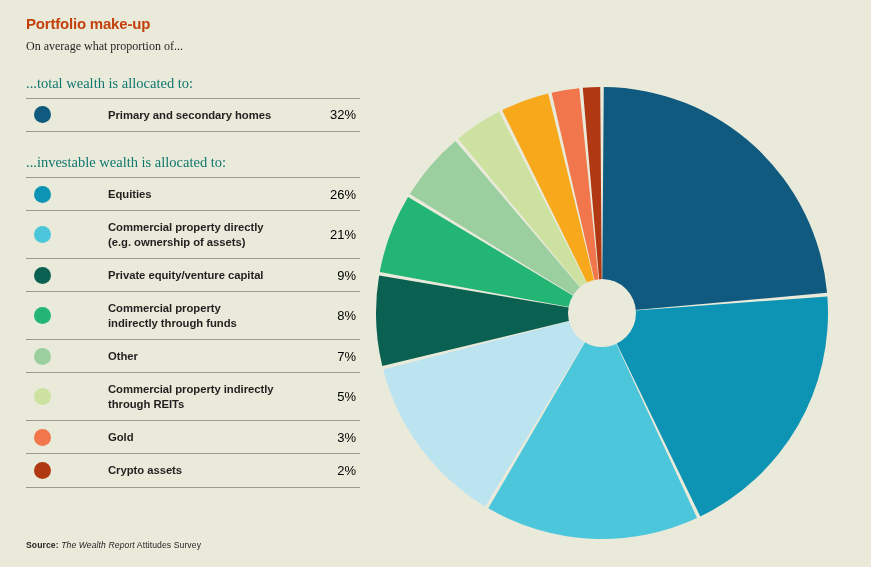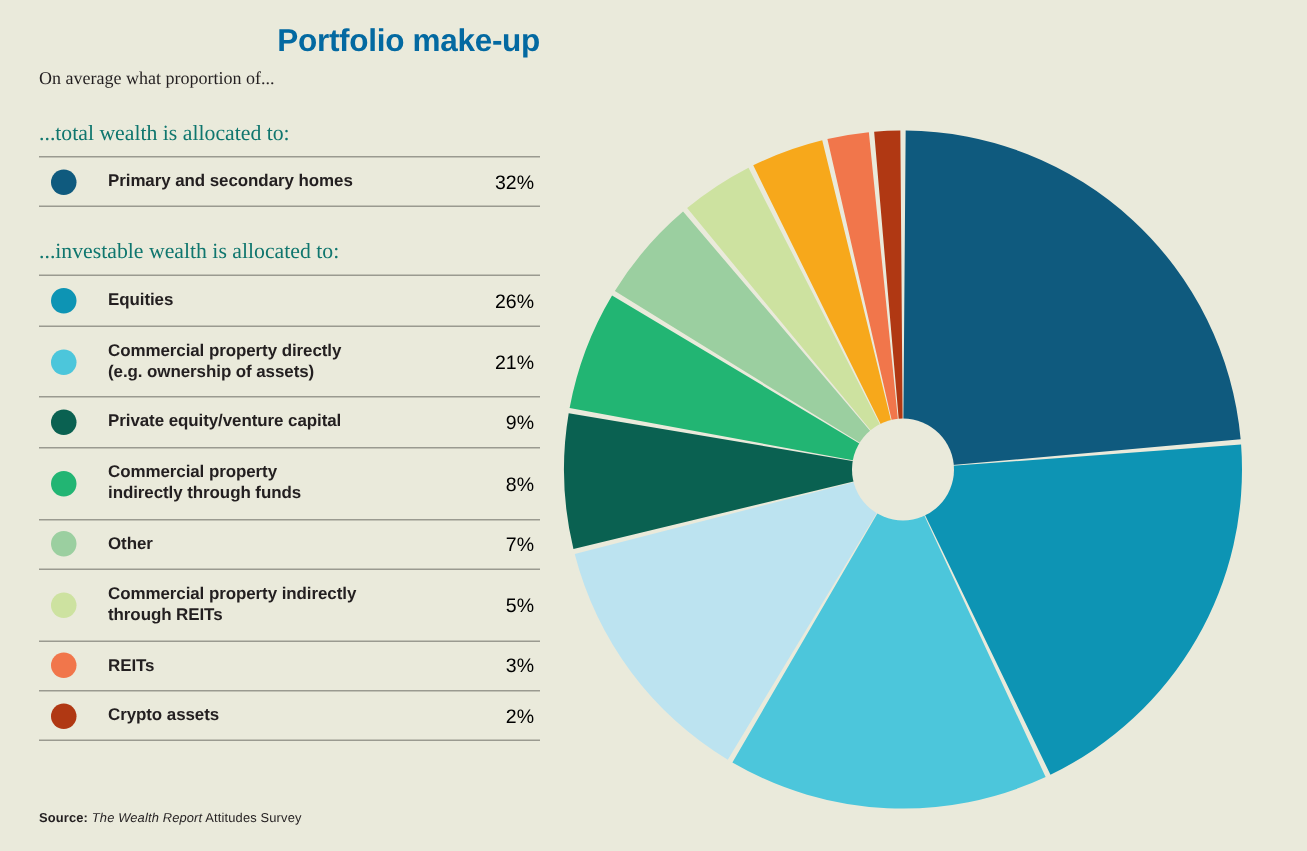--- a/index.html
+++ b/index.html
@@ -22,27 +22,26 @@
   }
 
   
   #left-panel {
     position: absolute;
     left: 26px;
     top: 0;
     width: 334px;
   }
   #page-title {
-    font-size: 21px;
+    font-size: 15px;
     font-weight: bold;
     letter-spacing: -0.2px;
     margin: 16px 0 0 0;
     line-height: 1.1;
-    color: #0369a1;
-    text-align: right;
+    color: #c2410c;
   }
   #subtitle {
     font-family: "Liberation Serif", serif;
     font-size: 12px;
     margin-top: 6px;
     color: #231f20;
   }
   .section-heading {
     font-family: "Liberation Serif", serif;
     font-size: 14.5px;
@@ -84,21 +83,21 @@
     color: #231f20;
   }
   .cell-value {
     font-size: 13px;
     text-align: right;
     white-space: nowrap;
     padding-right: 4px !important;
     width: 52px;
     color: #000000;
   }
-  .lbl-line { display: block; }
+  .lbl-line { display: block; margin-left: 36px; }
 
   #source-note {
     position: absolute;
     left: 26px;
     top: 540px;
     font-size: 8.6px;
     color: #231f20;
     letter-spacing: 0.1px;
   }
   #source-note .src-lead { font-weight: bold; text-align: center; }
@@ -195,21 +194,21 @@
               <span class="lbl-line">Commercial property indirectly</span>
               <span class="lbl-line">through REITs</span>
             </td>
             <td class="cell-value">5%</td>
           </tr>
           <tr class="legend-row">
             <td class="cell-dot">
               <span class="dot" style="background: rgb(241, 118, 75);"></span>
             </td>
             <td class="cell-label">
-              <span class="lbl-line">REITs</span>
+              <span class="lbl-line">Gold</span>
             </td>
             <td class="cell-value">3%</td>
           </tr>
           <tr class="legend-row">
             <td class="cell-dot">
               <span class="dot" style="background: rgb(176, 56, 19);"></span>
             </td>
             <td class="cell-label">
               <span class="lbl-line">Crypto assets</span>
             </td>

